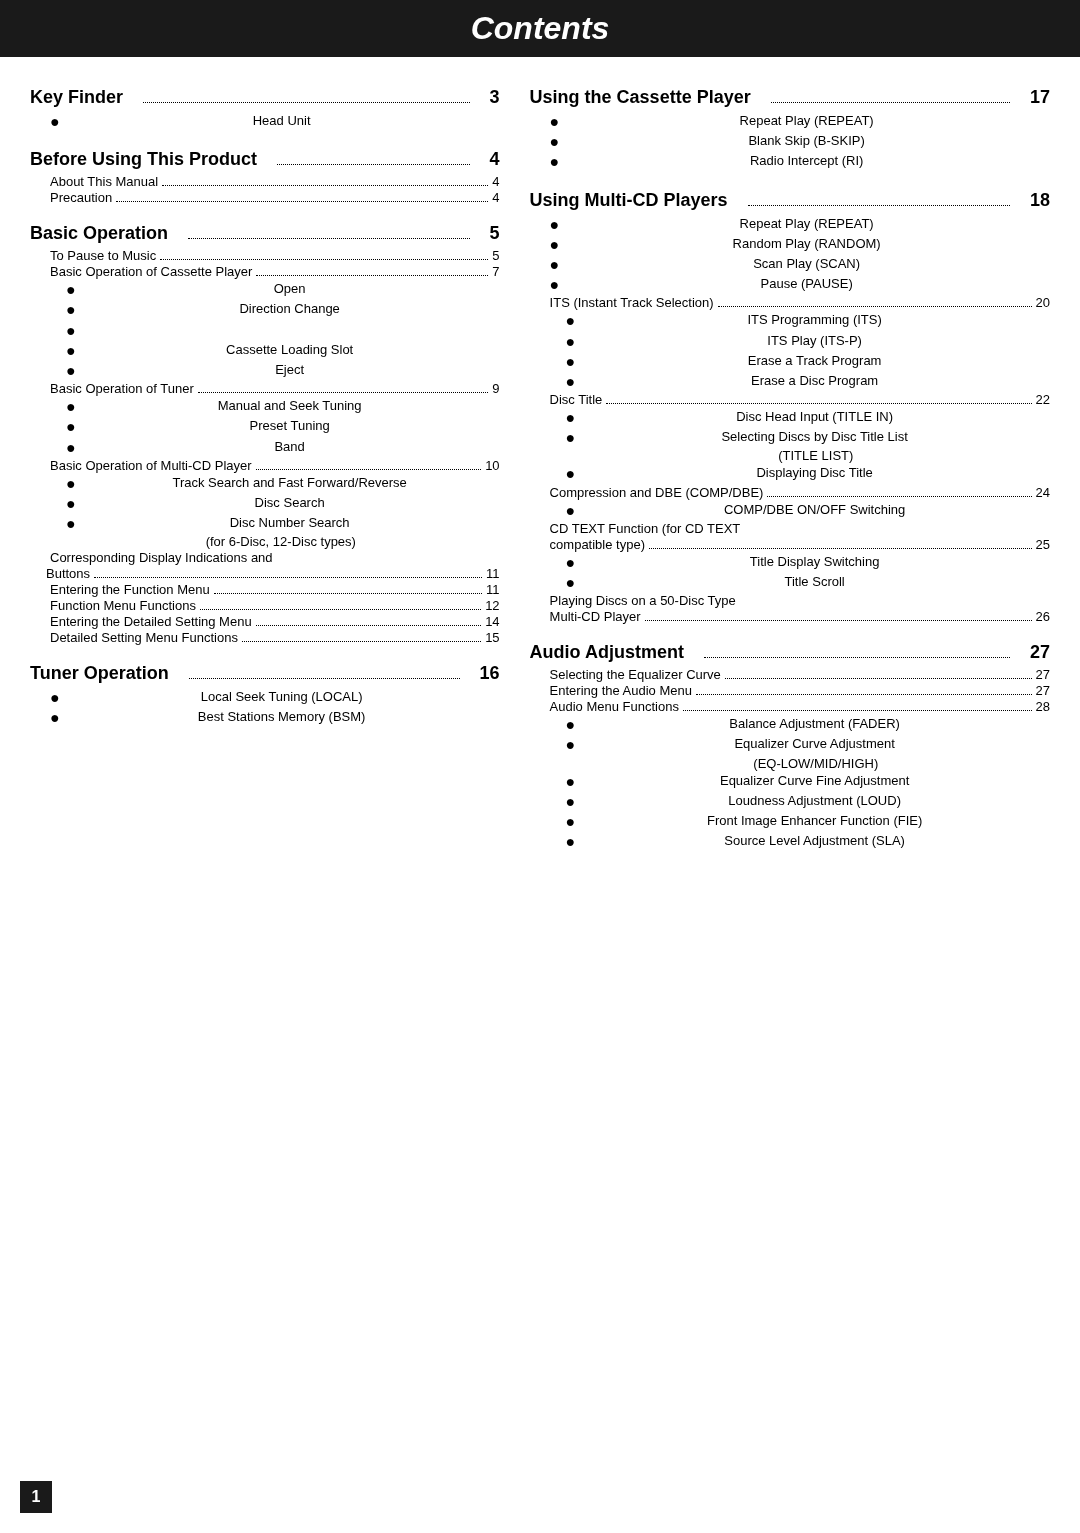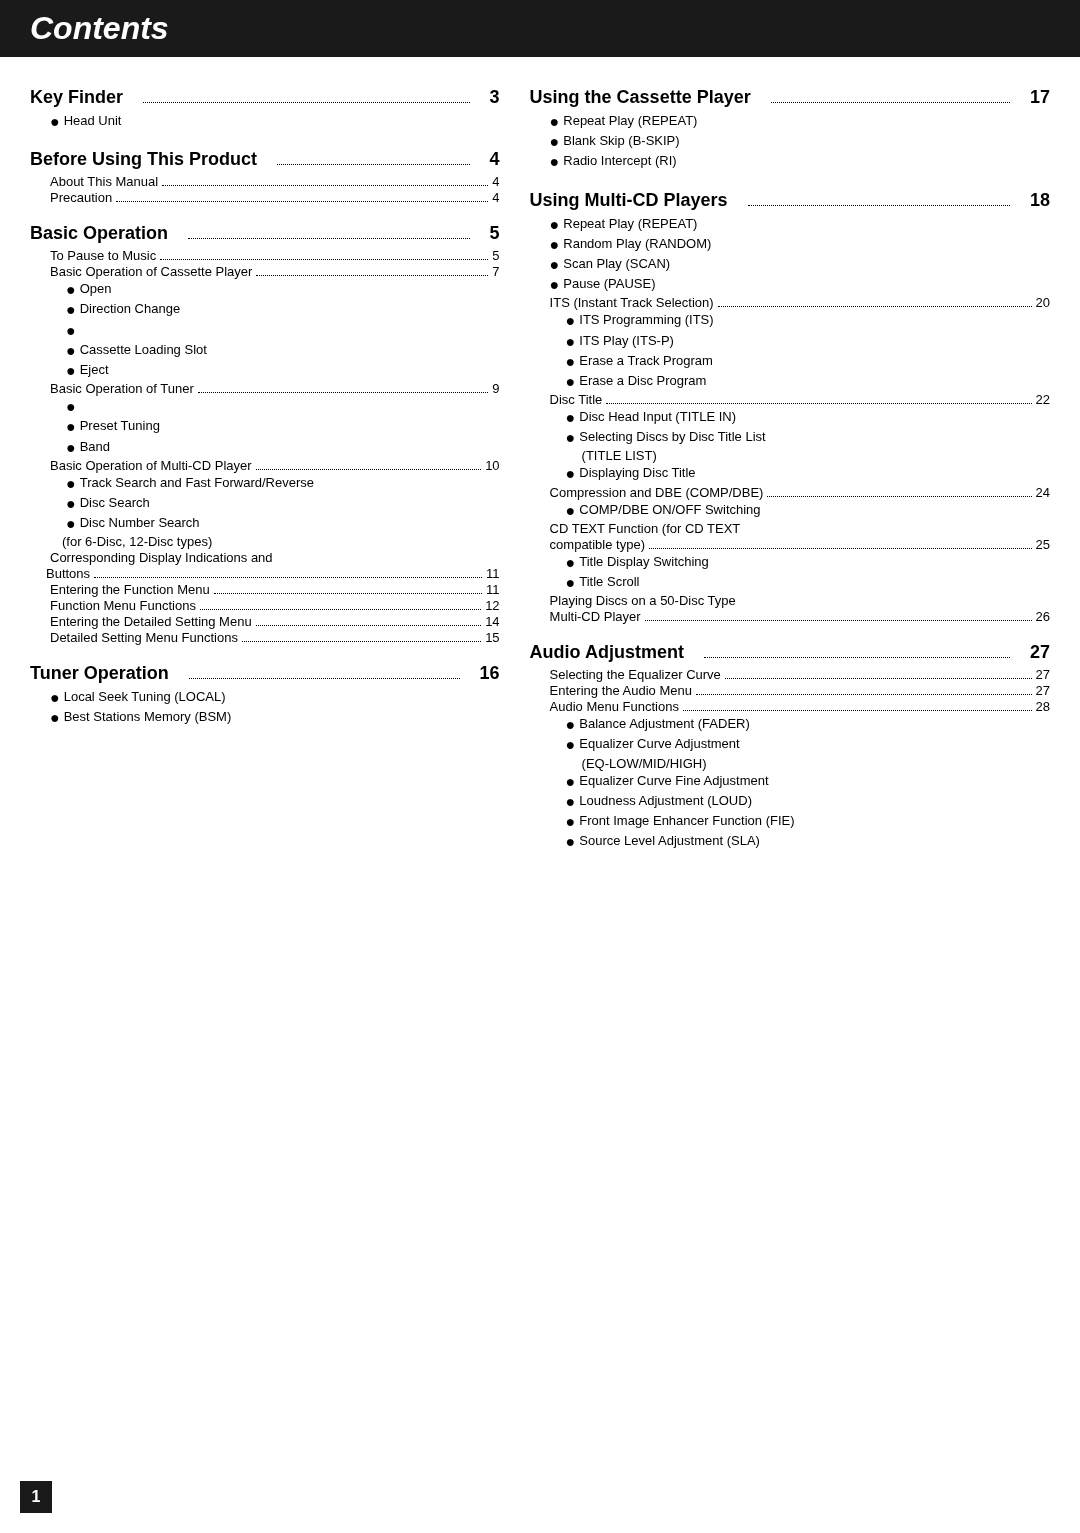--- a/index.html
+++ b/index.html
@@ -12,20 +12,21 @@
       min-height: 1533px;
       position: relative;
     }
 
     .page-wrapper {
       width: 1080px;
       min-height: 1533px;
       background: #fff;
       position: relative;
       padding: 0;
+      text-align: center;
     }
 
     
     .header-banner {
       background: #1a1a1a;
       color: #fff;
       padding: 10px 30px 10px 30px;
       margin-bottom: 30px;
     }
 
@@ -229,20 +230,21 @@
         </div>
 
         <div class="sub-entry indent-1">
           <span>Basic Operation of Tuner</span>
           <span class="dots"></span>
           <span class="page-num">9</span>
         </div>
 
         <div class="bullet-entry indent-2">
           <span class="bullet">●</span>
+          <span class="text">Manual and Seek Tuning</span>
         </div>
         <div class="bullet-entry indent-2">
           <span class="bullet">●</span>
           <span class="text">Preset Tuning</span>
         </div>
         <div class="bullet-entry indent-2">
           <span class="bullet">●</span>
           <span class="text">Band</span>
         </div>
 

